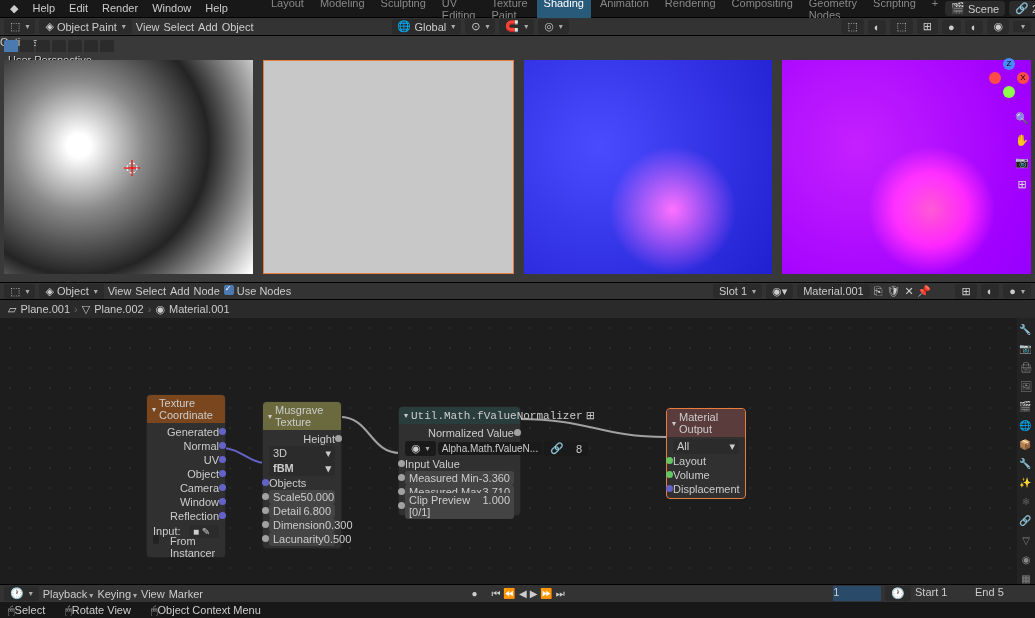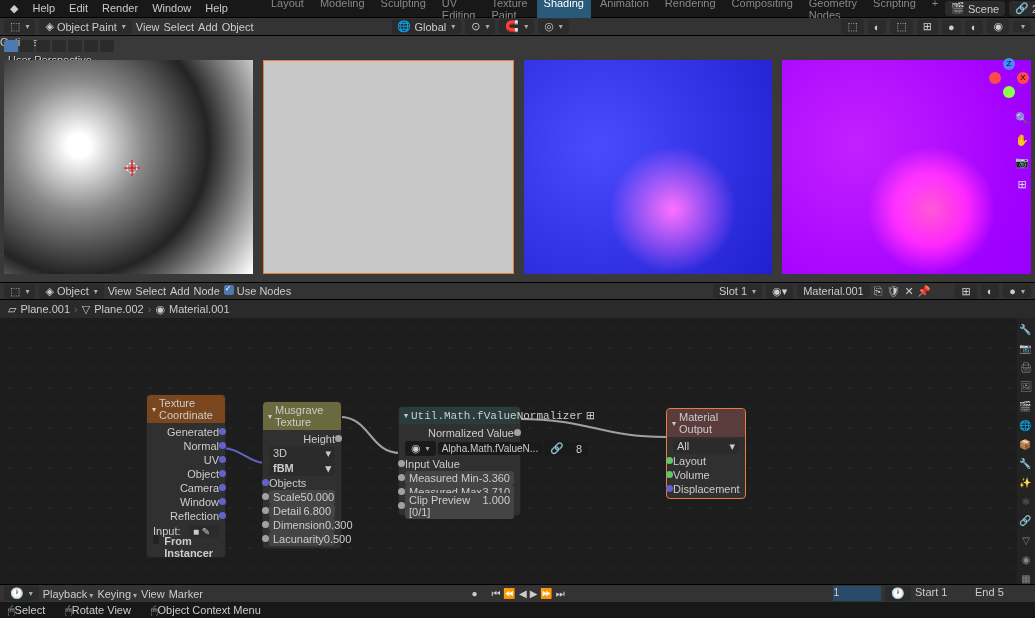--- a/index.html
+++ b/index.html
@@ -256,21 +256,21 @@
         </div>
       <div class="row">
           <span style="margin-left:auto">Reflection</span>
           <span class="socket out sock-vec"></span>
         </div>
       <div class="row" style="height:16px;">
           <span>Input:</span>
           <span class="select" style="width:30px;">■ ✎</span>
         </div>
       <div class="row" style="height:16px;">
-          <span style="display:flex;gap:5px;font-weight:bold;">
+          <span style="display:flex;gap:11px;">
             <span style="width:9px;height:9px;background:#222;border-radius:2px;display:inline-block;"></span>
             <span>From Instancer</span>
           </span>
         </div>
     </div>
   </div>
 
   <div class="node" style="left:262px; top:83px; width:80px;">
     <div class="header hdr-olive">
         <span class="collapse">▾</span>

